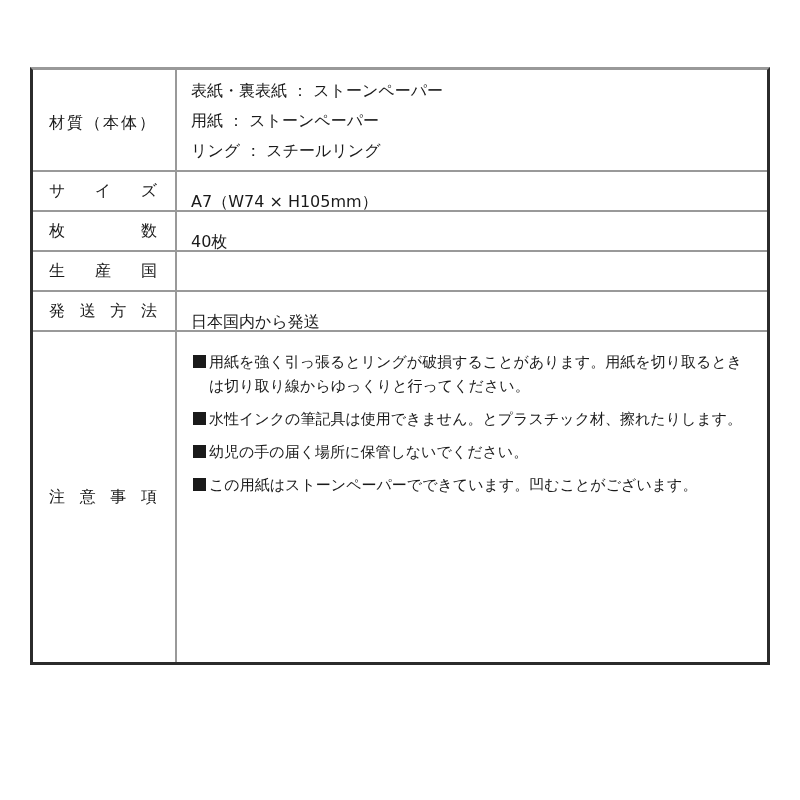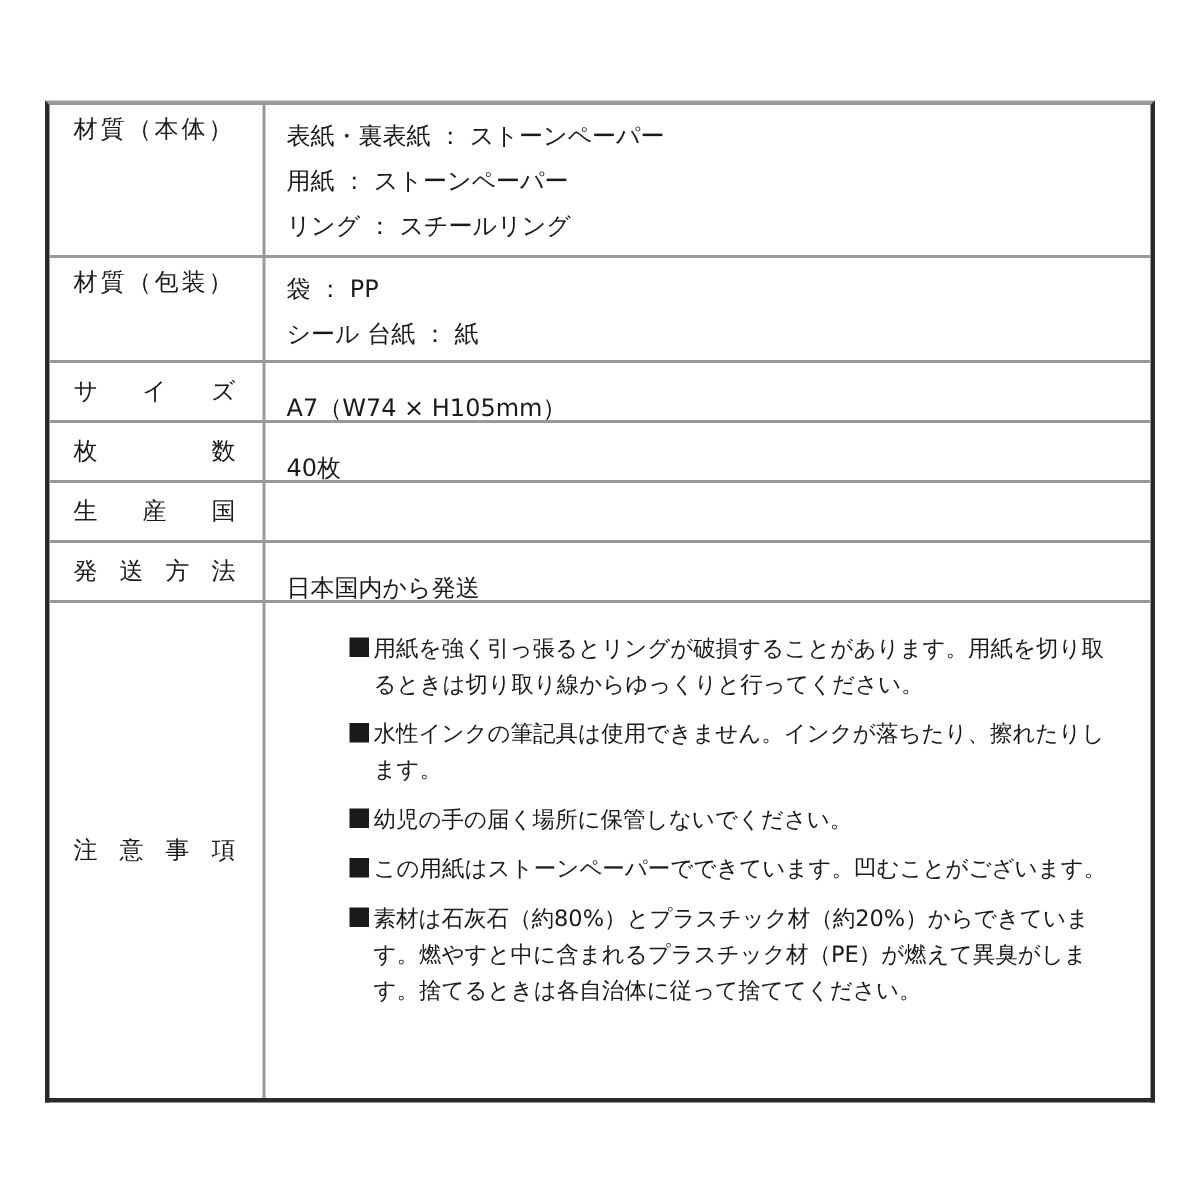--- a/index.html
+++ b/index.html
@@ -36,21 +36,21 @@
     }
     .label-cell {
       width: 144px;
       flex: 0 0 144px;
       border-right: 2px solid #999999;
       box-sizing: border-box;
       padding: 0 18px 0 16px;
       font-size: 16px;
       letter-spacing: 0;
       display: flex;
-      align-items: flex-start;
+      align-items: center;
     }
     .label-text {
       display: flex;
       justify-content: space-between;
       width: 100%;
     }
     .label-text.natural {
       justify-content: flex-start;
       letter-spacing: 2px;
     }
@@ -68,21 +68,21 @@
     .r-body { height: 102px; padding-top: 6px; }
     .r-body .label-cell, .r-body .value-cell { padding-top: 6px; }
     .r-pack { height: 70px; }
     .r-pack .label-cell, .r-pack .value-cell { padding-top: 6px; }
     .r-single { height: 40px; }
     .r-single .label-cell { align-items: center; }
     .r-single .value-cell { display: flex; align-items: flex-end; }
     .r-single .value-line { height: auto; line-height: 1; }
     .r-notes { height: 330px; }
     .r-notes .label-cell { align-items: center; }
-    .r-notes .value-cell { padding-top: 18px; padding-left: 16px; padding-right: 16px; margin-left: 40px; }
+    .r-notes .value-cell { padding-top: 18px; padding-left: 16px; padding-right: 16px; }
     .note {
       font-size: 15px;
       line-height: 24px;
       margin-bottom: 9px;
       display: flex;
     }
     .note-bullet {
       flex: 0 0 16px;
       width: 16px;
       font-size: 15px;
@@ -109,29 +109,20 @@
     <div class="label-cell">
       <div class="label-text natural">材質（本体）</div>
     </div>
     <div class="value-cell">
       <div class="value-line">表紙・裏表紙 ： ストーンペーパー</div>
       <div class="value-line">用紙 ： ストーンペーパー</div>
       <div class="value-line">リング ： スチールリング</div>
     </div>
   </div>
 
-  <div class="row r-pack">
-    <div class="label-cell">
-      <div class="label-text natural">材質（包装）</div>
-    </div>
-    <div class="value-cell">
-      <div class="value-line">袋 ： PP</div>
-      <div class="value-line">シール 台紙 ： 紙</div>
-    </div>
-  </div>
 
   <div class="row r-single">
     <div class="label-cell">
       <div class="label-text">
         <span>サ</span>
         <span>イ</span>
         <span>ズ</span>
       </div>
     </div>
     <div class="value-cell">
@@ -184,30 +175,26 @@
         <span>項</span>
       </div>
     </div>
     <div class="value-cell">
       <div class="note">
         <span class="note-bullet"></span>
         <span class="note-text">用紙を強く引っ張るとリングが破損することがあります。用紙を切り取るときは切り取り線からゆっくりと行ってください。</span>
       </div>
       <div class="note">
         <span class="note-bullet"></span>
-        <span class="note-text">水性インクの筆記具は使用できません。インクが落ちたり、擦れたりします。</span>
+        <span class="note-text">水性インクの筆記具は使用できません。とプラスチック材、擦れたりします。</span>
       </div>
       <div class="note">
         <span class="note-bullet"></span>
         <span class="note-text">幼児の手の届く場所に保管しないでください。</span>
       </div>
       <div class="note">
         <span class="note-bullet"></span>
         <span class="note-text">この用紙はストーンペーパーでできています。凹むことがございます。</span>
       </div>
-      <div class="note">
-        <span class="note-bullet"></span>
-        <span class="note-text">素材は石灰石（約80%）とプラスチック材（約20%）からできています。燃やすと中に含まれるプラスチック材（PE）が燃えて異臭がします。捨てるときは各自治体に従って捨ててください。</span>
-      </div>
     </div>
   </div>
 
 </div>
 
 </body></html>

